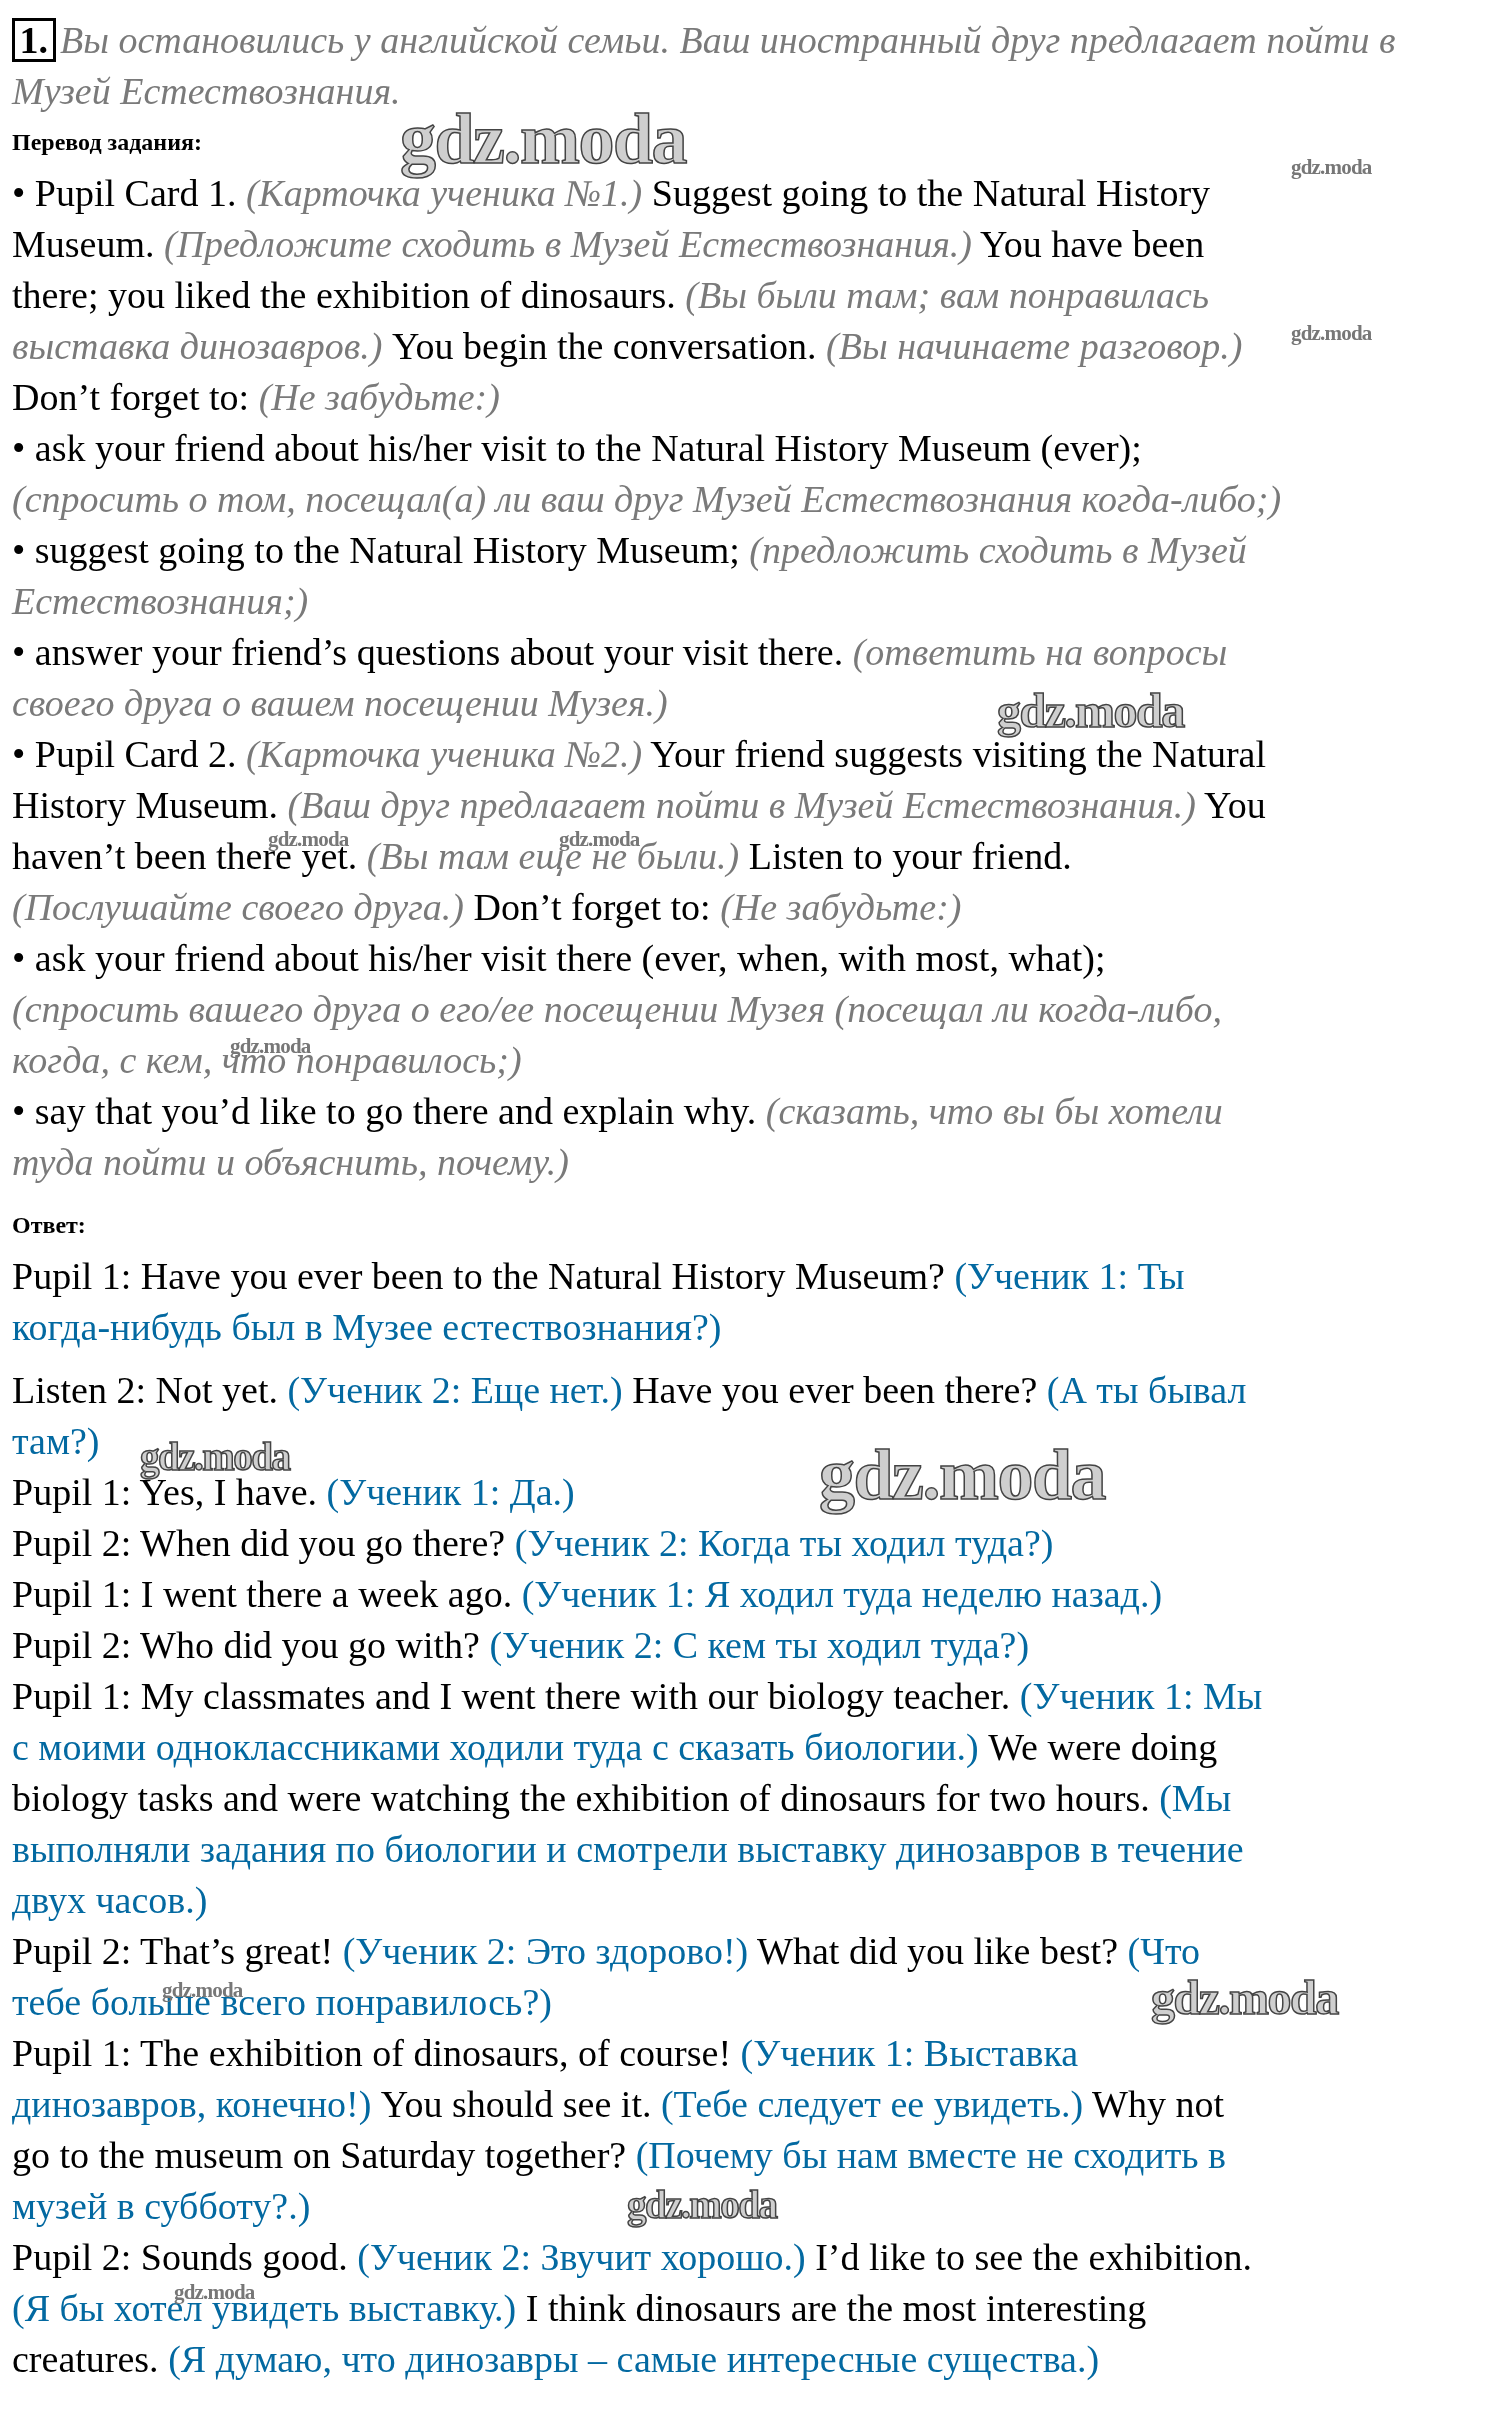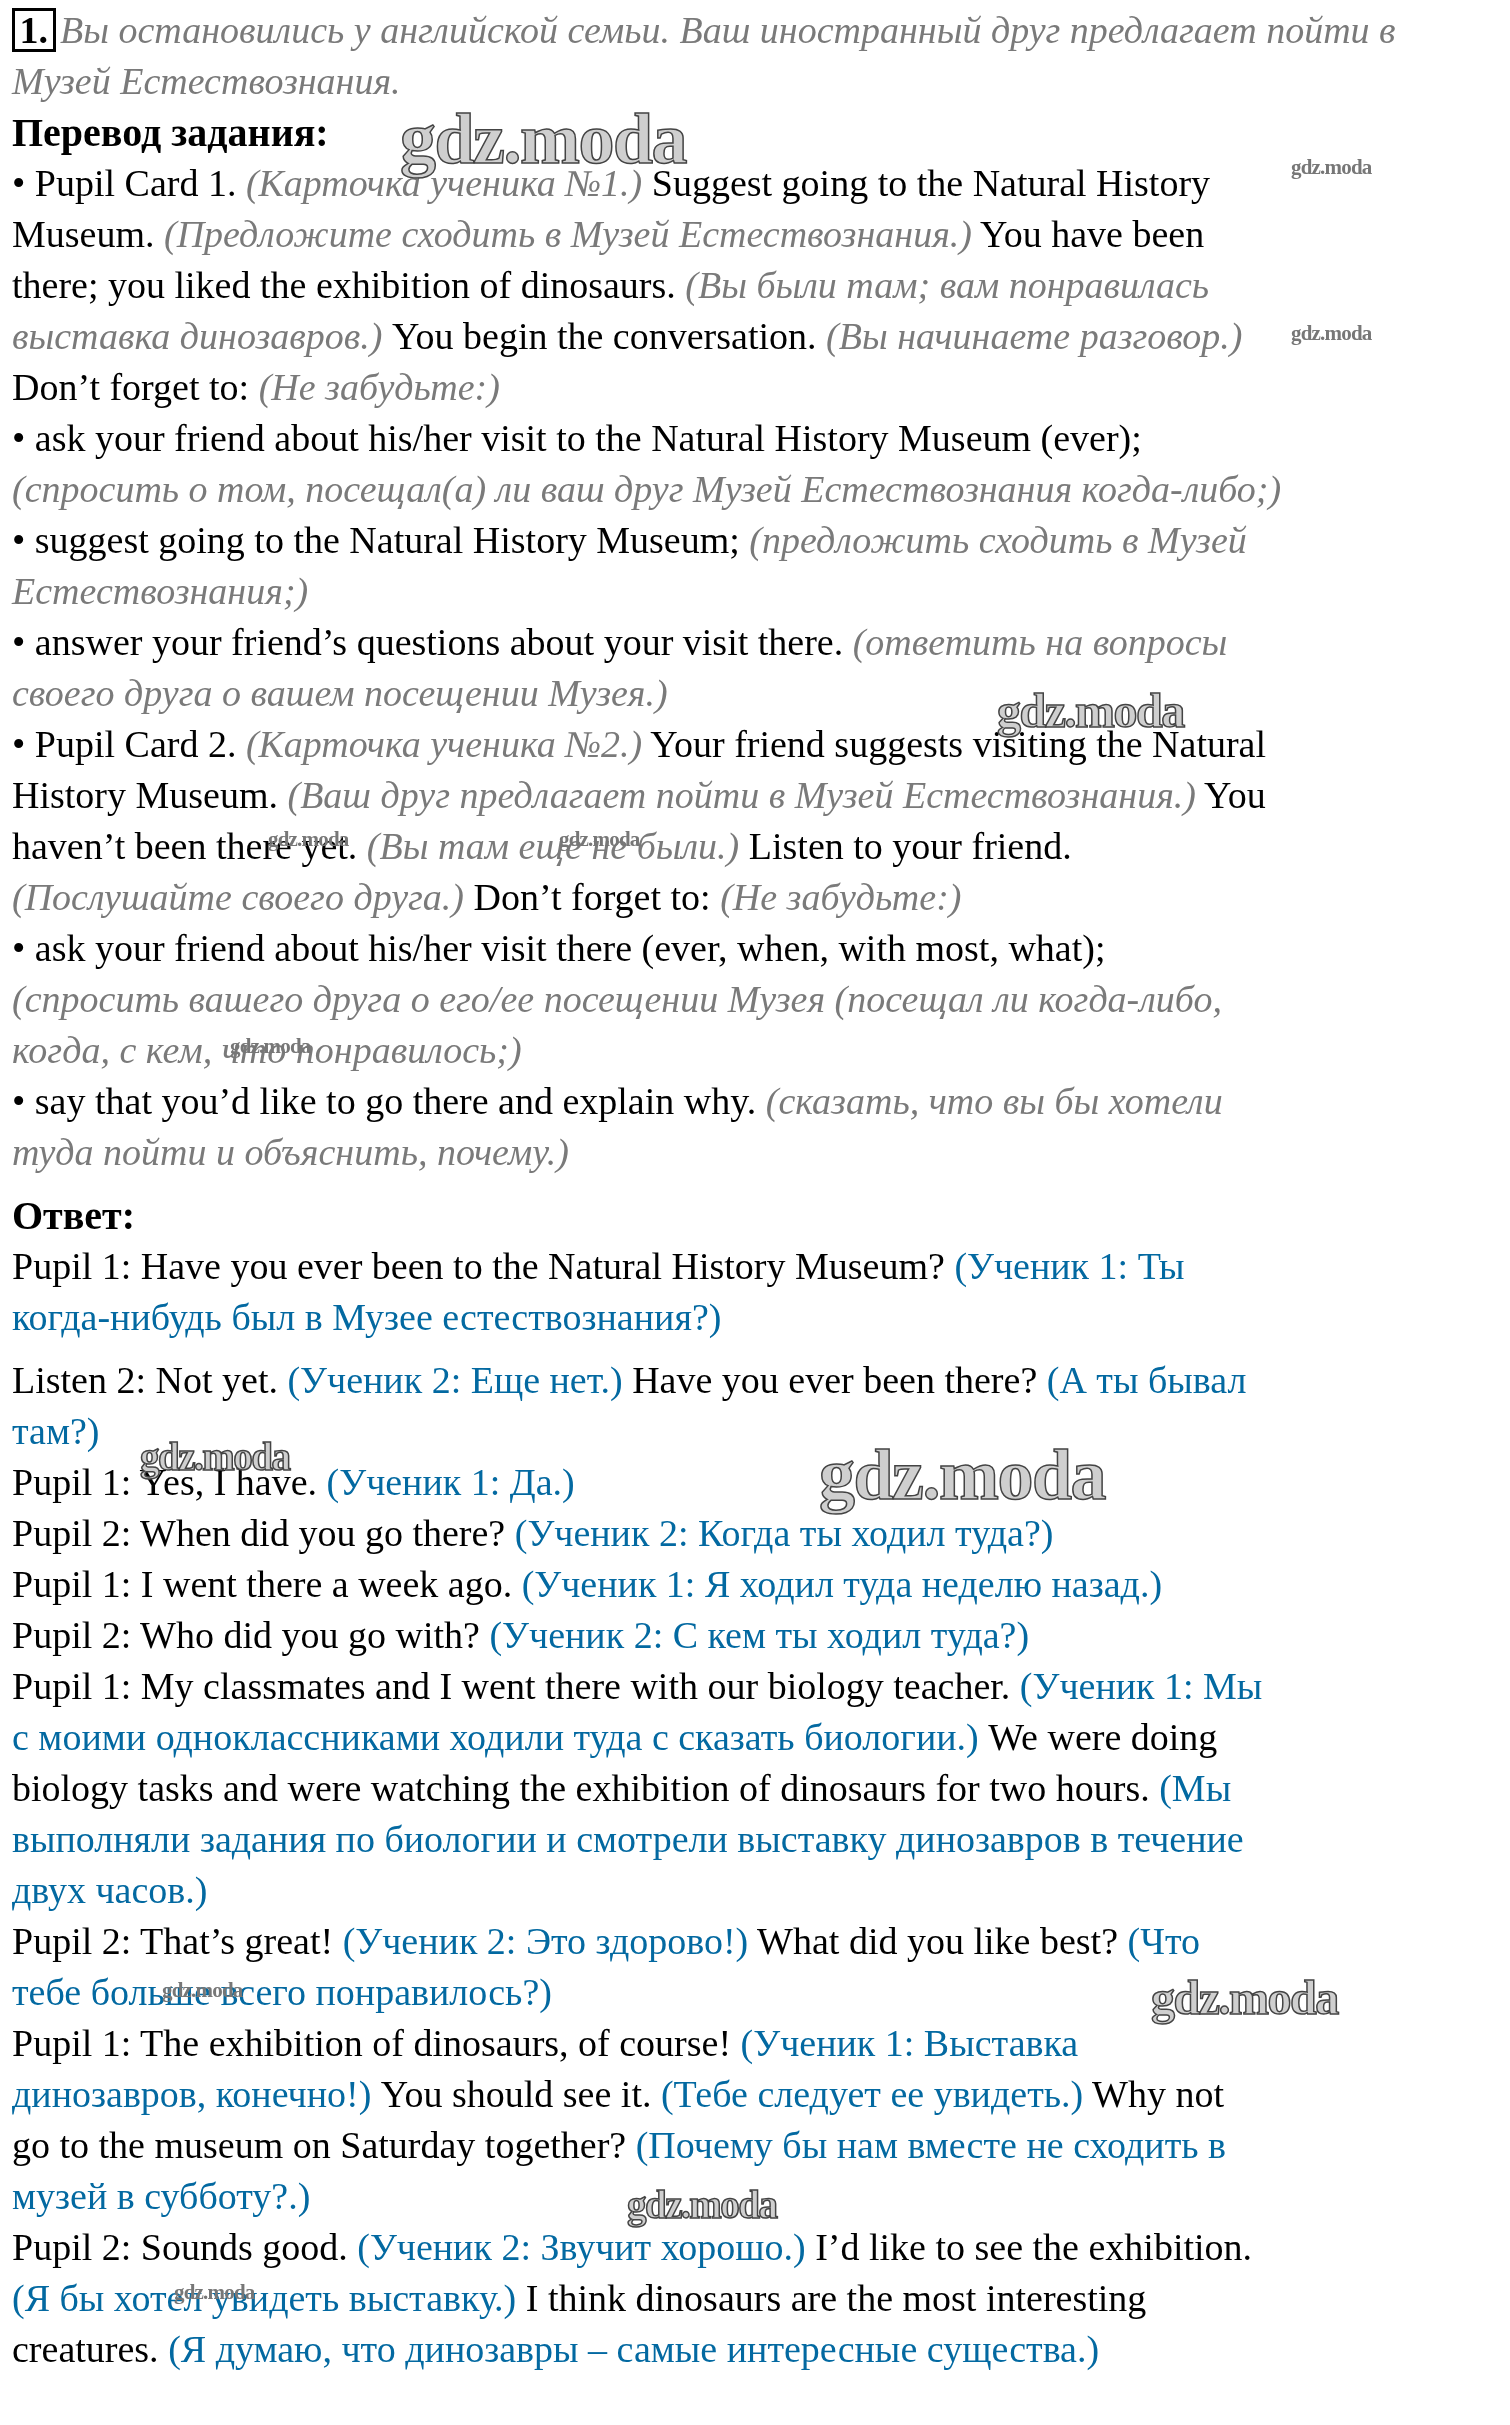--- a/index.html
+++ b/index.html
@@ -1,24 +1,24 @@
 <!DOCTYPE html>
 <html style="font-size:12px"><head>
 <meta charset="utf-8">
 <style>
   html, body { margin: 0; padding: 0; background: #ffffff; }
   body { width: 1511px; height: 2426px; position: relative; overflow: hidden;
          font-family: "Liberation Serif", serif; color: #000; }
-  .page { position: absolute; left: 12px; top: 5px; width: 1487px; }
+  .page { position: absolute; left: 12px; top: 15px; width: 1487px; }
   .line { font-size: 38px; line-height: 51px; white-space: nowrap; }
   .ru { color: #7a7a7a; font-style: italic; }
   .ruplain { color: #0369a1; }
   .num-box { display: inline-block; border: 3px solid #000; font-weight: bold;
              padding: 0 4.5px; line-height: 38px; margin-right: 4.5px; }
-  .heading { font-weight: bold; font-size: 40px; }
+  .heading { font-weight: bold; font-size: 24px; }
   .gap { height: 12px; }
   .wm { position: absolute; font-family: Liberation Serif, serif; font-weight: bold;
         color: #cfcfcf; -webkit-text-stroke: 1.5px #444; letter-spacing: -1.5px; }
   .wm.big { font-size: 72px; }
   .wm.small { font-size: 21px; color: #777; -webkit-text-stroke: 0; letter-spacing: -0.8px; }
 </style>
 </head>
 <body>
 
 <div class="page">

